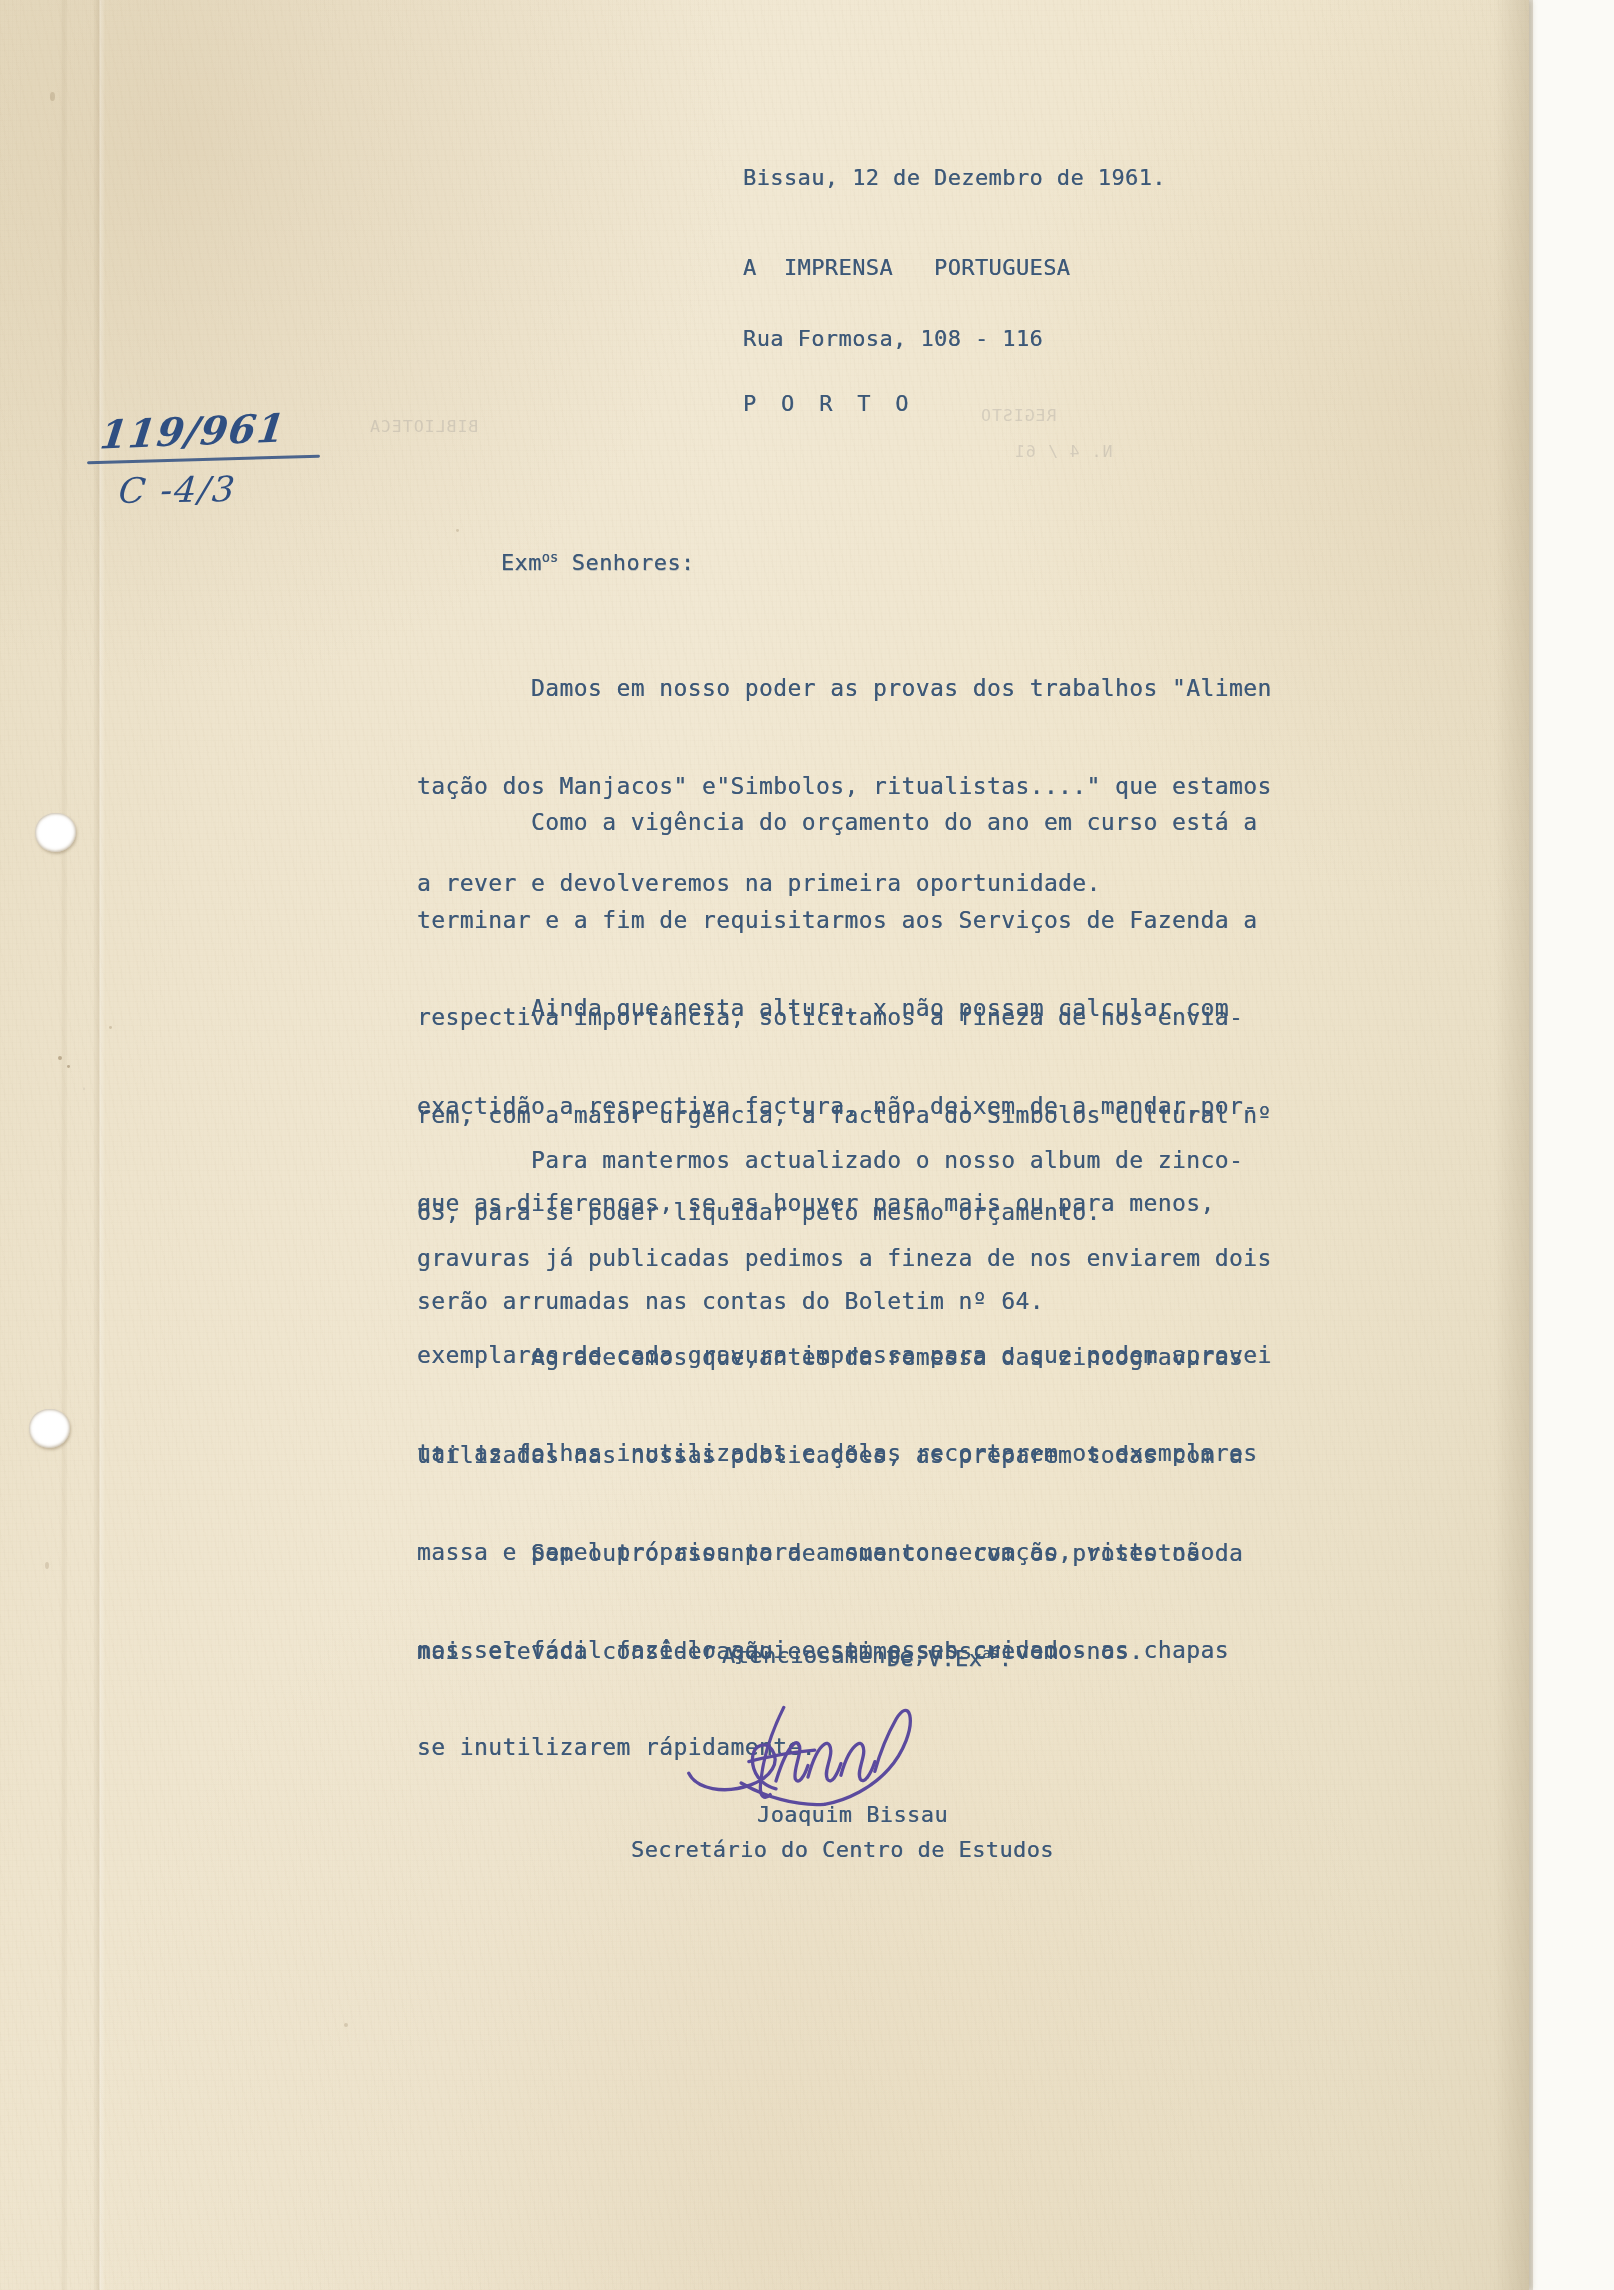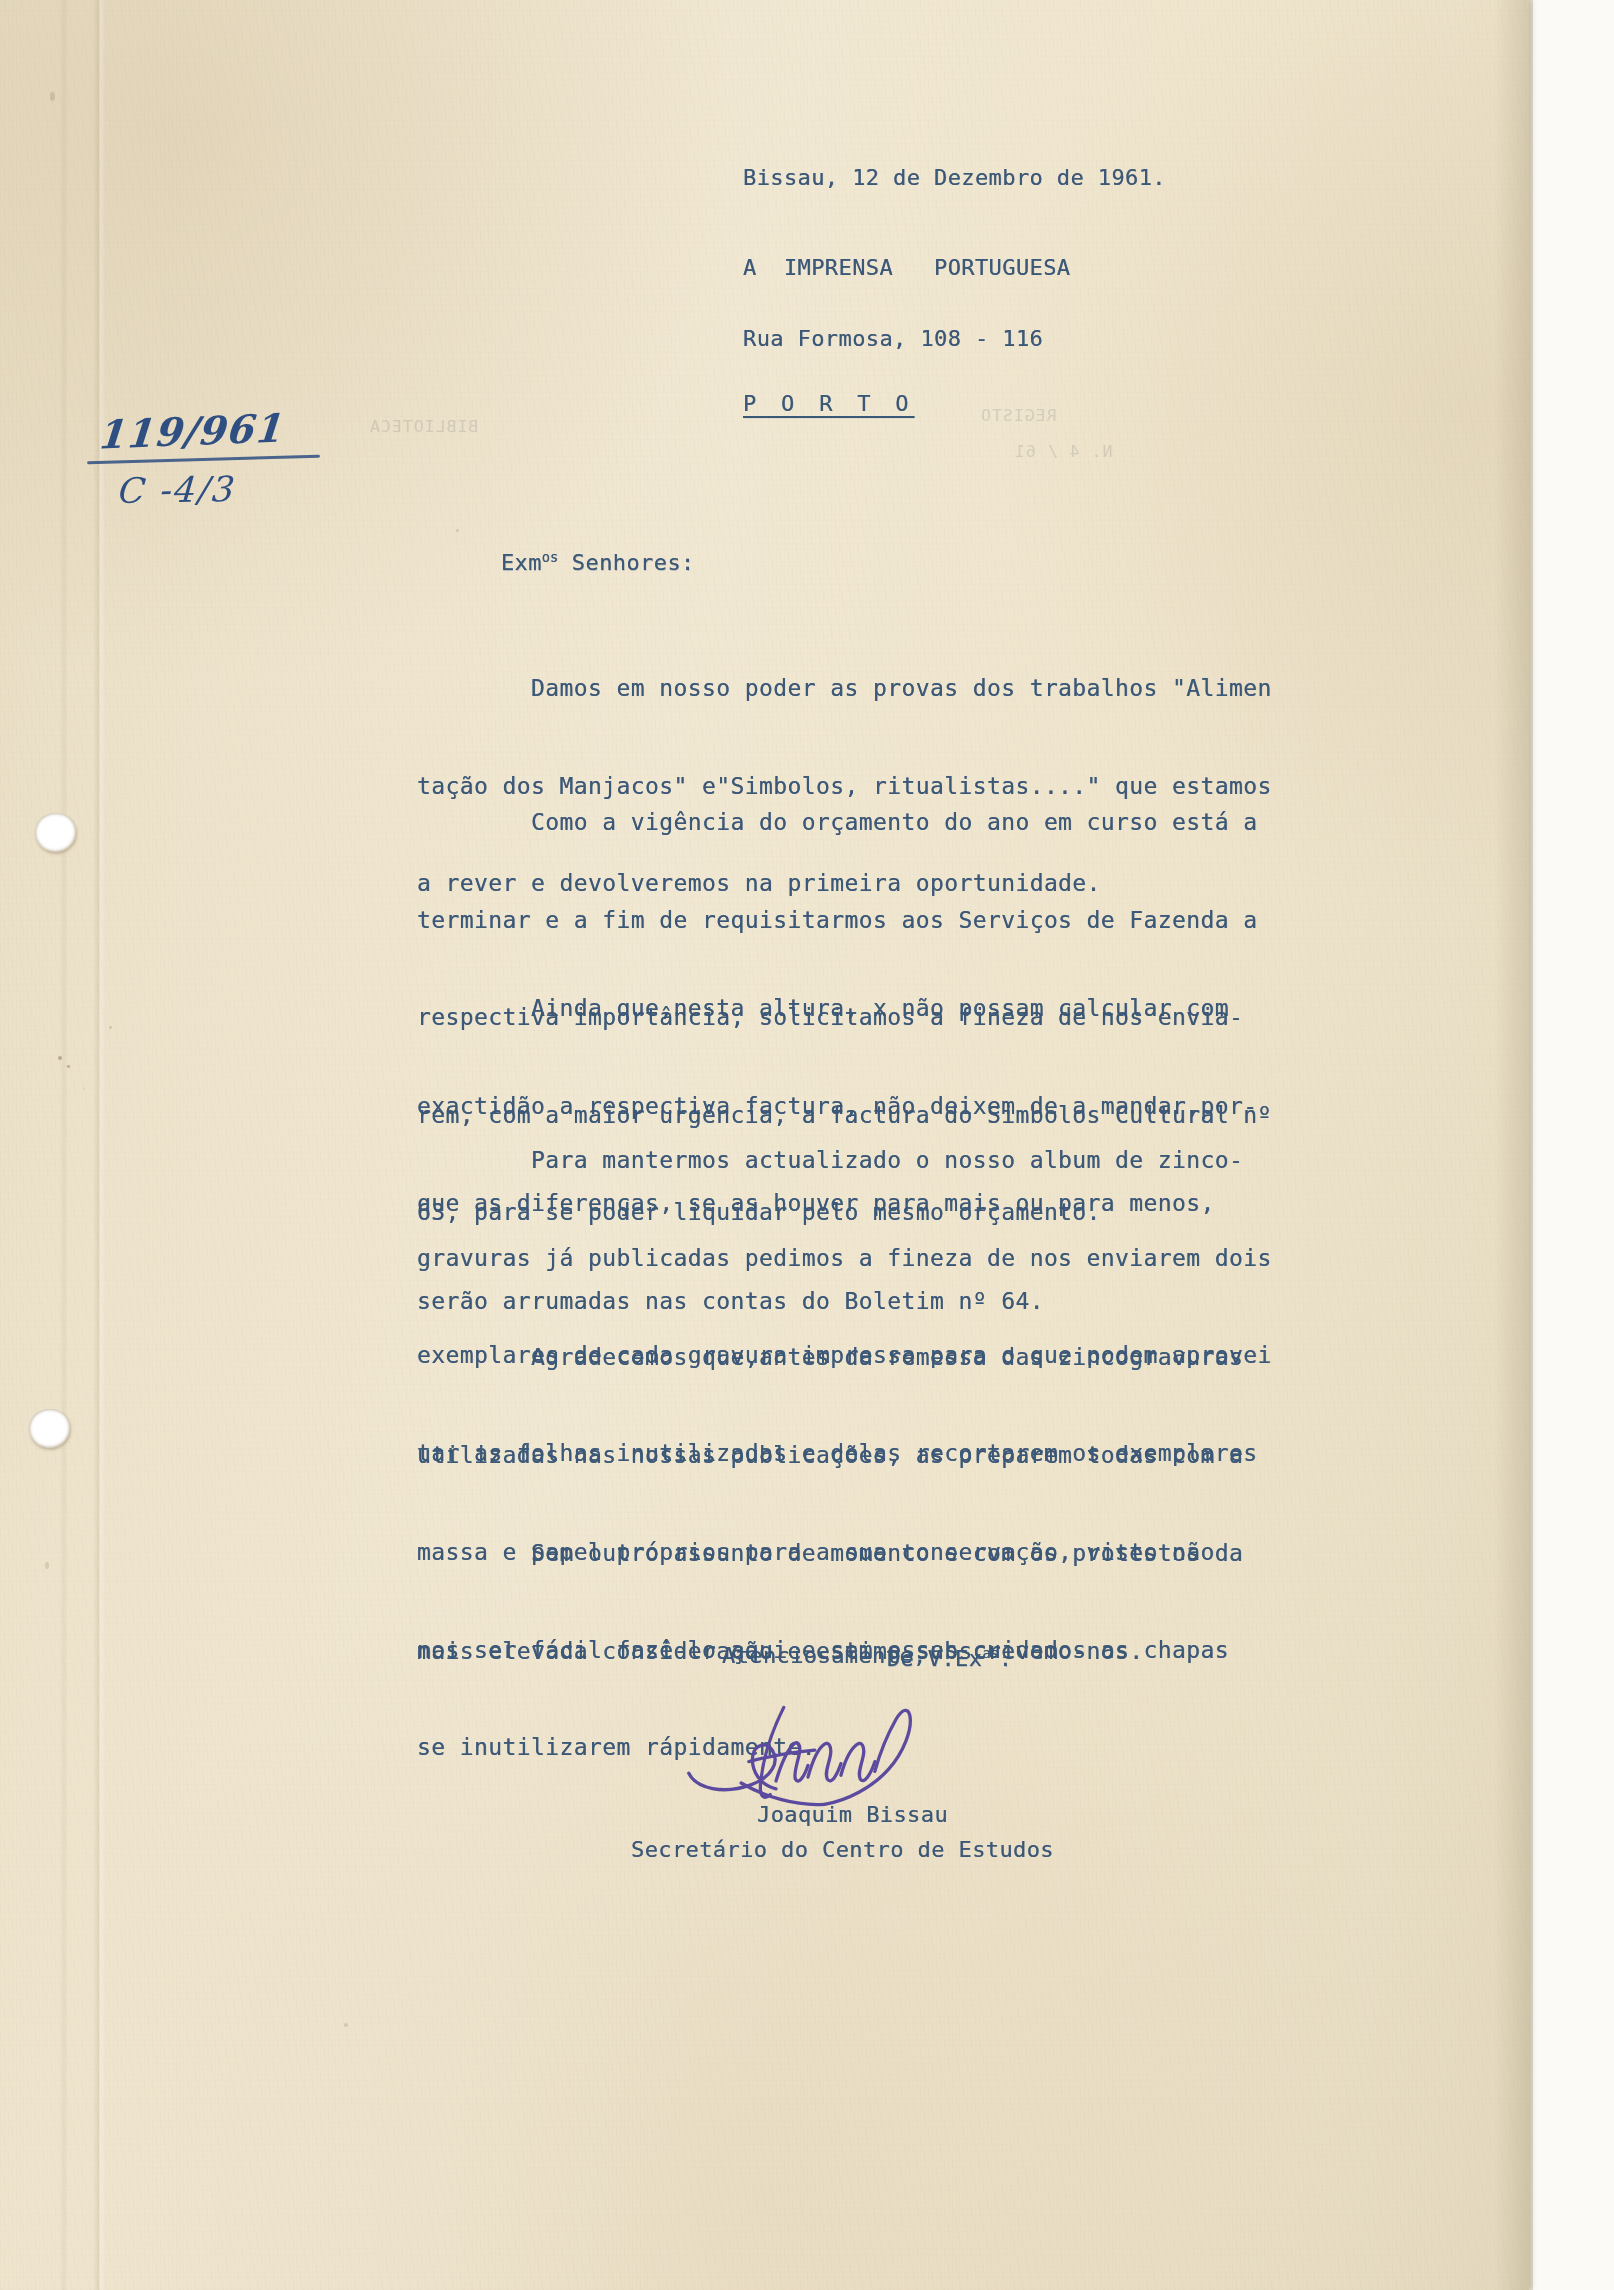--- a/index.html
+++ b/index.html
@@ -58,21 +58,21 @@
     position:absolute;
     color:#3c5878;
     font-family:"DejaVu Sans Mono","Liberation Mono",monospace;
     white-space:pre;
     letter-spacing:0.4px;
     text-shadow:0 0 0.6px rgba(60,88,120,.55), 0.4px 0.3px 0.5px rgba(70,95,125,.30);
   }
   .head{font-size:22px;line-height:22px;}
   .body{font-size:23px;line-height:32.5px;}
   .sig{font-size:22px;line-height:32px;}
-  .under{text-decoration:underline;text-underline-offset:4.9px;}
+  .under{text-underline-offset:4.9px;}
   sup{font-size:.62em;vertical-align:super;letter-spacing:0;}
 
   
   #hand{position:absolute;left:101px;top:408px;width:252px;color:#2f4f82;}
   #hand .hw1{
     font-family:"DejaVu Serif","Liberation Serif",serif;
     font-size:39px;font-style:italic;font-weight:600;
     transform:skewX(-9deg) rotate(-2.2deg);display:inline-block;
     letter-spacing:1px;
   }

